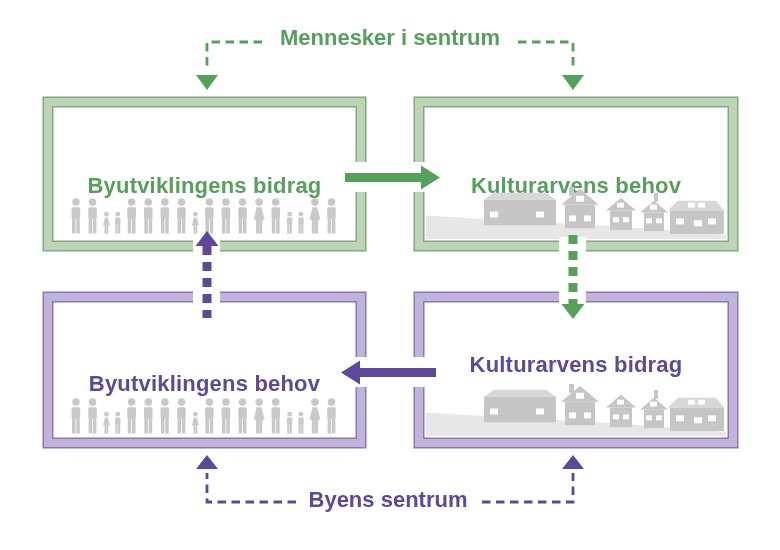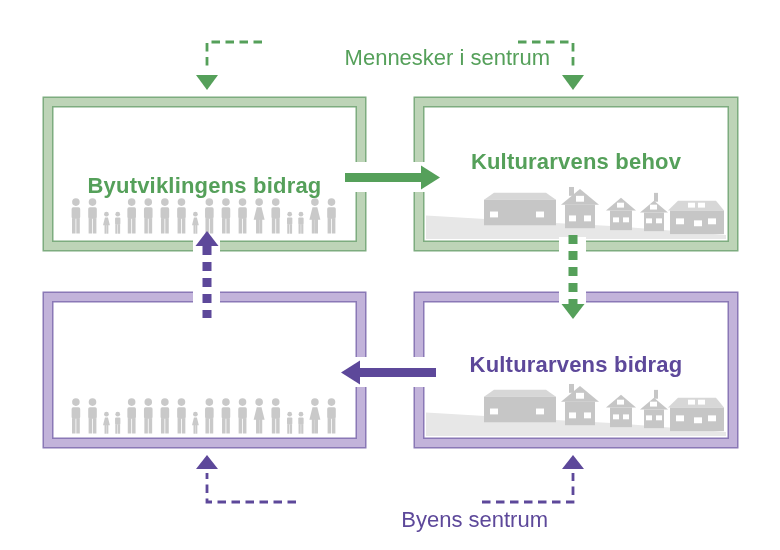--- a/index.html
+++ b/index.html
@@ -25,28 +25,28 @@
     box-shadow:0 0 0 1.5px var(--purple_line), inset 0 0 0 1.5px var(--purple_line);}
   #box-tl{left:44px;top:98px;width:321px;height:152px;}
   #box-tr{left:415px;top:98px;width:322px;height:152px;}
   #box-bl{left:44px;top:293px;width:321px;height:154px;}
   #box-br{left:415px;top:293px;width:322px;height:154px;}
   .title{position:absolute;left:0;right:0;text-align:center;
     font-size:22px;font-weight:700;letter-spacing:.2px;white-space:nowrap;margin-top:15px;}
   .green-text{color:var(--green);}
   .purple-text{color:var(--purple);}
   #box-tl .title{top:52px;}
-  #box-tr .title{top:28px;}
+  #box-tr .title{top:52px;}
   #box-bl .title{top:55px;}
   #box-br .title{top:36px;}
   .people{position:absolute;left:50%;transform:translateX(-50%);top:92px;}
   #box-bl .people{top:97px;}
   .scene{position:absolute;left:3px;right:3px;bottom:3px;width:calc(100% - 6px);height:53px;}
-  .label{position:absolute;width:320px;text-align:right;
-    font-size:22px;font-weight:400;white-space:nowrap;margin-top:20px;}
+  .label{position:absolute;width:320px;text-align:center;
+    font-size:22px;font-weight:700;white-space:nowrap;}
   #label-top{left:230px;top:25px;}
   #label-bottom{left:228px;top:487px;}
   .overlay{position:absolute;left:0;top:0;pointer-events:none;}
   .dash-green{stroke:var(--green);stroke-width:2.8;stroke-dasharray:8.5 5.5;fill:none;}
   .dash-purple{stroke:var(--purple);stroke-width:2.8;stroke-dasharray:8.5 5.5;fill:none;}
   .dot-green{stroke:var(--green);stroke-width:9;stroke-dasharray:9 7;}
   .dot-purple{stroke:var(--purple);stroke-width:9;stroke-dasharray:9 7;}
   .fill-green{fill:var(--green);}
   .fill-purple{fill:var(--purple);}
 </style>
@@ -133,20 +133,21 @@
   </div>
 
   <div class="box green" id="box-tr">
     <div class="title green-text">Kulturarvens behov</div>
     <svg class="scene" viewBox="0 0 300 54" preserveAspectRatio="none">
         <use href="#townscape-sym"></use>
       </svg>
   </div>
 
   <div class="box purple" id="box-bl">
+    <div class="title purple-text">Byutviklingens behov</div>
     <svg class="people" height="36" viewBox="0 0 272.2 36" width="272.2">
         <use href="#p-man" transform="translate(0,0) scale(1)"></use>
         <use href="#p-man" transform="translate(16.6,0) scale(1)"></use>
         <use href="#p-woman" transform="translate(33.2,13.68) scale(0.62)"></use>
         <use href="#p-man" transform="translate(44.480000000000004,13.68) scale(0.62)"></use>
         <use href="#p-man" transform="translate(55.760000000000005,0) scale(1)"></use>
         <use href="#p-man" transform="translate(72.36000000000001,0) scale(1)"></use>
         <use href="#p-man" transform="translate(88.96000000000001,0) scale(1)"></use>
         <use href="#p-man" transform="translate(105.56,0) scale(1)"></use>
         <use href="#p-woman" transform="translate(122.16,13.68) scale(0.62)"></use>

